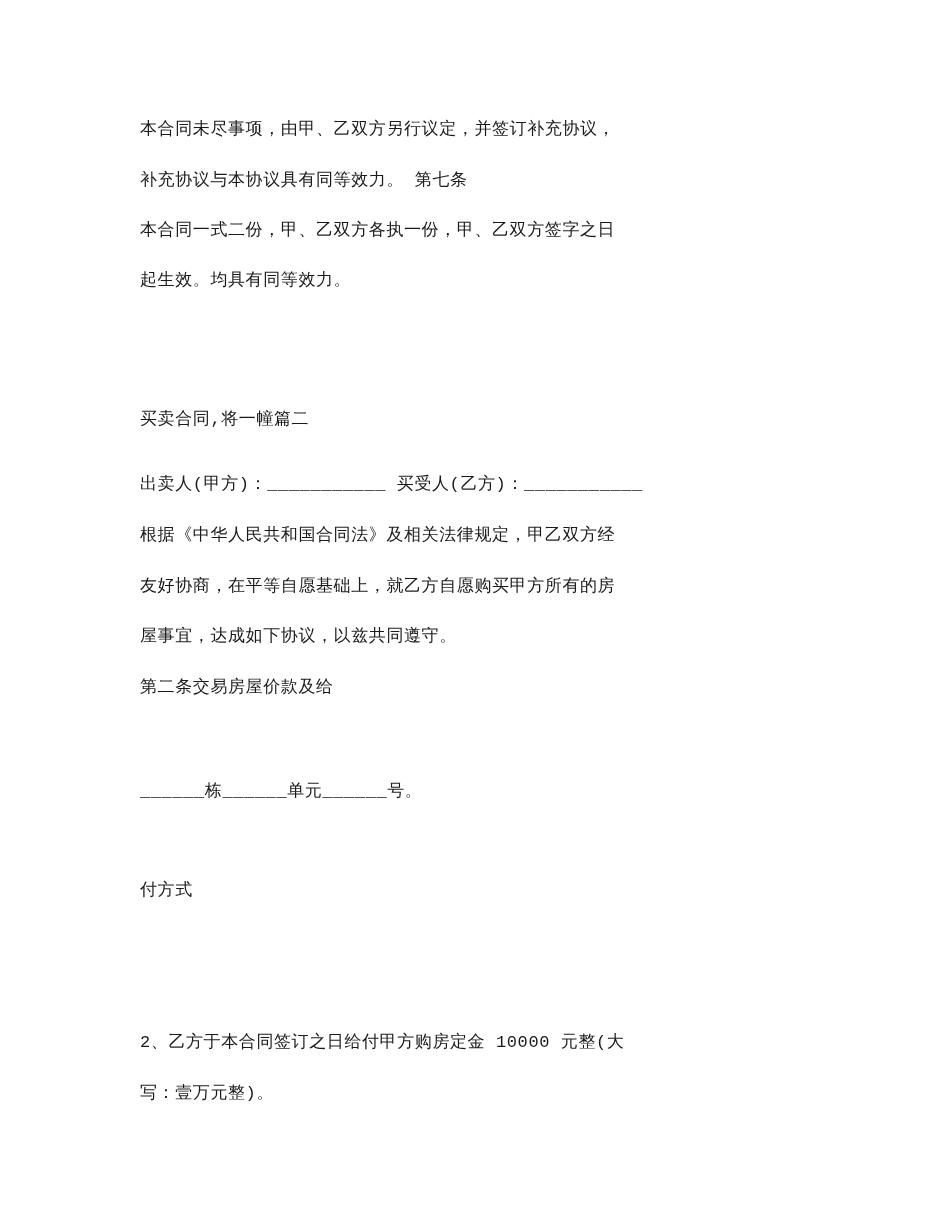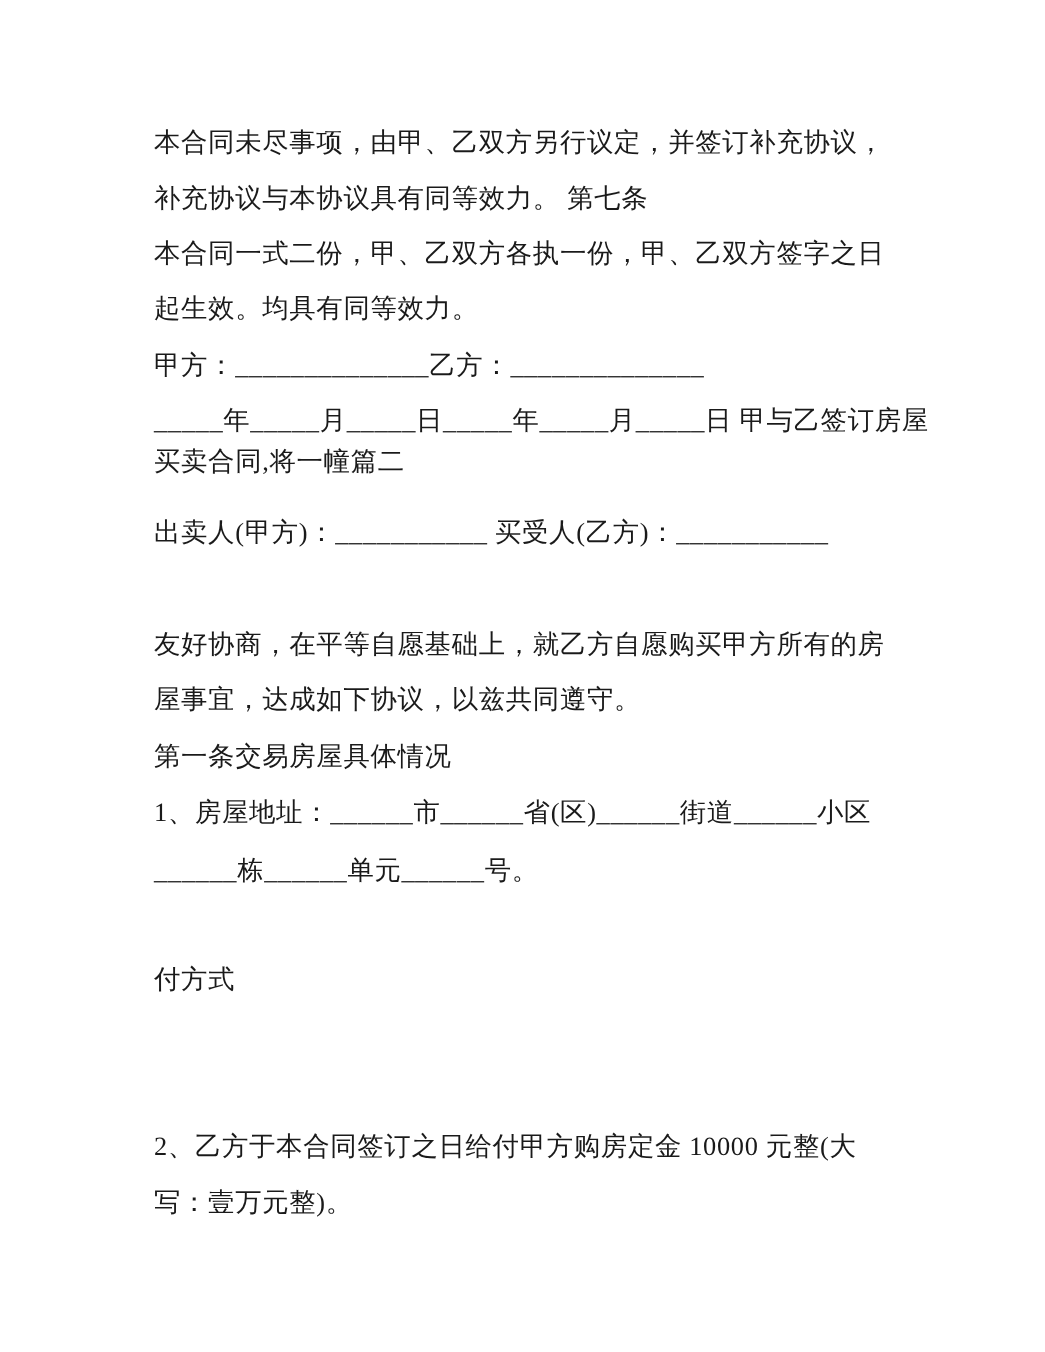--- a/index.html
+++ b/index.html
@@ -19,40 +19,38 @@
     top: 0;
     width: 950px;
     height: 1229px;
     background: #ffffff;
   }
   .line {
     position: absolute;
     left: 140px;
     height: 34px;
     line-height: 34px;
-    font-family: Liberation Serif, serif;
-    font-size: 24px;
+    font-family: Liberation Mono, monospace;
+    font-size: 17px;
     color: #1a1a1a;
     white-space: nowrap;
     letter-spacing: 0.6px;
   }
 </style>
 </head>
 <body>
 
 <div class="page">
   <div class="line" style="top:113px">本合同未尽事项，由甲、乙双方另行议定，并签订补充协议，</div>
   <div class="line" style="top:164px">补充协议与本协议具有同等效力。 第七条</div>
   <div class="line" style="top:214px">本合同一式二份，甲、乙双方各执一份，甲、乙双方签字之日</div>
   <div class="line" style="top:264px">起生效。均具有同等效力。</div>
-  <div class="line" style="top:316px">甲方：______________乙方：______________</div>
-  <div class="line" style="top:366px">_____年_____月_____日_____年_____月_____日 甲与乙签订房屋</div>
   <div class="line" style="top:403px">买卖合同,将一幢篇二</div>
   <div class="line" style="top:468px">出卖人(甲方)：___________ 买受人(乙方)：___________</div>
+  <div class="line" style="top:519px">根据《中华人民共和国合同法》及相关法律规定，甲乙双方经</div>
   <div class="line" style="top:570px">友好协商，在平等自愿基础上，就乙方自愿购买甲方所有的房</div>
   <div class="line" style="top:620px">屋事宜，达成如下协议，以兹共同遵守。</div>
-  <div class="line" style="top:671px">第一条交易房屋具体情况</div>
-  <div class="line" style="top:722px">1、房屋地址：______市______省(区)______街道______小区</div>
+  <div class="line" style="top:671px">第二条交易房屋价款及给</div>
   <div class="line" style="top:775px">______栋______单元______号。</div>
   <div class="line" style="top:874px">付方式</div>
   <div class="line" style="top:1026px">2、乙方于本合同签订之日给付甲方购房定金 10000 元整(大</div>
   <div class="line" style="top:1077px">写：壹万元整)。</div>
 </div>
 
 </body></html>

